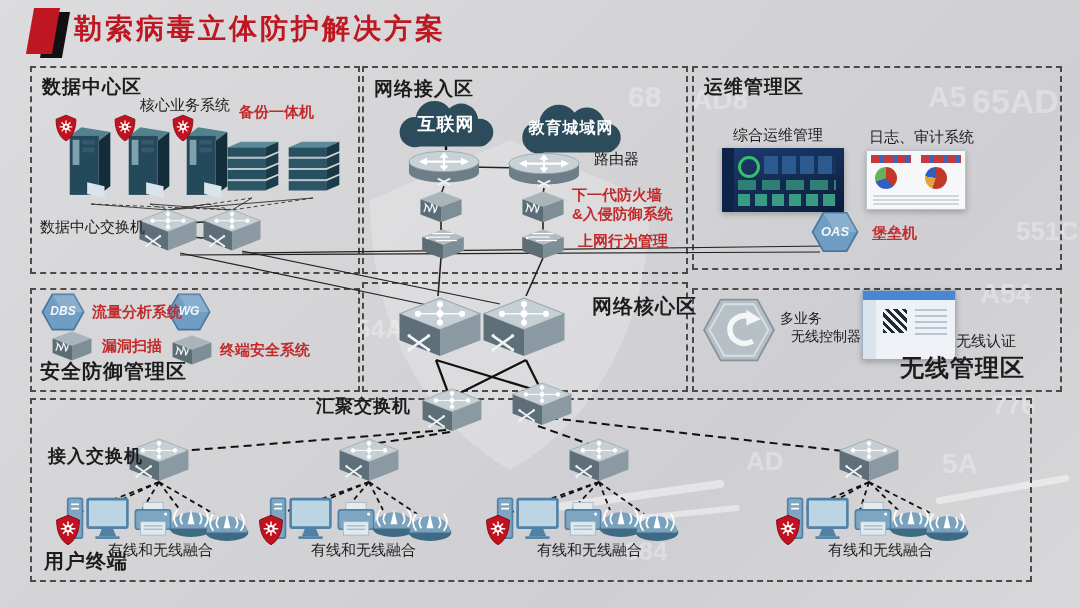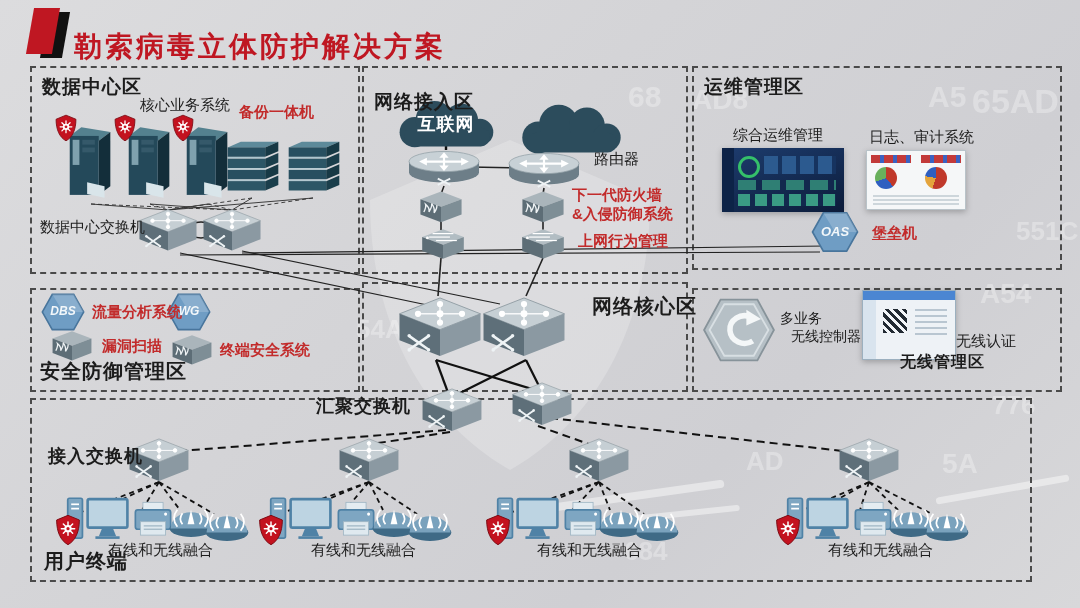--- a/index.html
+++ b/index.html
@@ -21,21 +21,21 @@
   .wd{stroke:#111;stroke-width:2.4;fill:none;stroke-dasharray:5 4;}
   .wx{stroke:#111;stroke-width:2.2;fill:none;}
   .wad{stroke:#111;stroke-width:2;fill:none;stroke-dasharray:8 5;}
   .wfan{stroke:#111;stroke-width:1.8;fill:none;stroke-dasharray:5 4;}
   .cloudtxt{position:absolute;z-index:4;color:#fff;font-weight:bold;text-align:center;letter-spacing:1px;}
   .hextxt{position:absolute;z-index:4;color:#f2f7fa;font-style:italic;font-weight:bold;text-align:center;}
   .streak{position:absolute;background:#fff;opacity:.45;border-radius:4px;z-index:1;}
   .shot{position:absolute;z-index:3;box-shadow:0 2px 6px rgba(0,0,0,.25);}
   .titlebar-red{position:absolute;left:30px;top:8px;width:26px;height:46px;background:#bf1722;transform:skewX(-10deg);z-index:6;}
   .titlebar-black{position:absolute;left:44px;top:12px;width:22px;height:46px;background:#111;transform:skewX(-10deg);z-index:5;}
-  #main-title{position:absolute;left:74px;top:28px;font-size:28px;font-weight:bold;color:#bf1722;letter-spacing:3px;z-index:6;text-align:center;}
+  #main-title{position:absolute;left:74px;top:10px;font-size:28px;font-weight:bold;color:#bf1722;letter-spacing:3px;z-index:6;text-align:center;}
 </style>
 </head>
 <body>
 
 <div id="stage">
 
   <svg width="0" height="0" style="position:absolute">
     <defs>
       <symbol id="sw" viewBox="0 0 100 70">
         <polygon points="50,2 96,20 50,38 4,20" fill="#c6cfd4" stroke="#8d9aa1" stroke-width="1"></polygon>
@@ -303,28 +303,29 @@
       <use href="#storage"></use>
     </svg>
   <div class="lbl" style="left:40px;top:218px">数据中心交换机</div>
   <svg class="dev" style="left:137px;top:207px" width="62" height="46">
       <use href="#sw"></use>
     </svg>
   <svg class="dev" style="left:201px;top:207px" width="62" height="46">
       <use href="#sw"></use>
     </svg>
 
-  <div class="ztitle" style="left:374px;top:89px">网络接入区</div>
+  <div class="ztitle" style="left:374px;top:76px">网络接入区</div>
   <svg class="dev" style="left:388px;top:96px" width="116" height="58">
       <use href="#cloud"></use>
     </svg>
   <div class="cloudtxt" style="left:398px;top:112px;width:96px;font-size:18px">互联网</div>
   <svg class="dev" style="left:500px;top:100px" width="142" height="60">
       <use href="#cloud"></use>
     </svg>
+  <div class="cloudtxt" style="left:506px;top:118px;width:130px;font-size:16px">教育城域网</div>
   <svg class="dev" style="left:405px;top:146px" width="78" height="42">
       <use href="#router"></use>
     </svg>
   <svg class="dev" style="left:505px;top:148px" width="78" height="42">
       <use href="#router"></use>
     </svg>
   <div class="lbl" style="left:594px;top:150px">路由器</div>
   <svg class="dev" style="left:415px;top:188px" width="52" height="36">
       <use href="#fw"></use>
     </svg>
@@ -396,21 +397,21 @@
     </svg>
   <div class="lbl" style="left:780px;top:310px;width:92px;font-size:14px">多业务</div>
   <div class="lbl" style="left:780px;top:328px;width:92px;text-align:center;font-size:14px">无线控制器</div>
   <div class="shot" style="left:862px;top:290px;width:92px;height:68px;background:#eef2f6;border:1px solid #9cb0bf">
     <div class="abs" style="left:0;top:0;width:92px;height:9px;background:#4b86d2"></div>
     <div class="abs" style="left:0;top:9px;width:13px;height:59px;background:#d9e4ee"></div>
     <div class="abs" style="left:20px;top:18px;width:24px;height:24px;background:repeating-linear-gradient(45deg,#222a33 0 3px,#f2f5f8 3px 6px)"></div>
     <div class="abs" style="left:52px;top:18px;width:32px;height:26px;background:repeating-linear-gradient(0deg,#b9c6d1 0 2px,#eef2f6 2px 6px)"></div>
   </div>
   <div class="lbl" style="left:956px;top:332px">无线认证</div>
-  <div class="ztitle" style="left:900px;top:352px;font-size:16px">无线管理区</div>
+  <div class="ztitle" style="left:900px;top:352px;font-size:24px">无线管理区</div>
 
   <div class="ztitle" style="left:316px;top:394px;font-size:18px">汇聚交换机</div>
   <svg class="dev" style="left:420px;top:386px" width="64" height="48">
       <use href="#sw"></use>
     </svg>
   <svg class="dev" style="left:510px;top:380px" width="64" height="48">
       <use href="#sw"></use>
     </svg>
   <div class="ztitle" style="left:48px;top:444px;font-size:18px">接入交换机</div>
   <svg class="dev" style="left:127px;top:436px" width="64" height="48">

